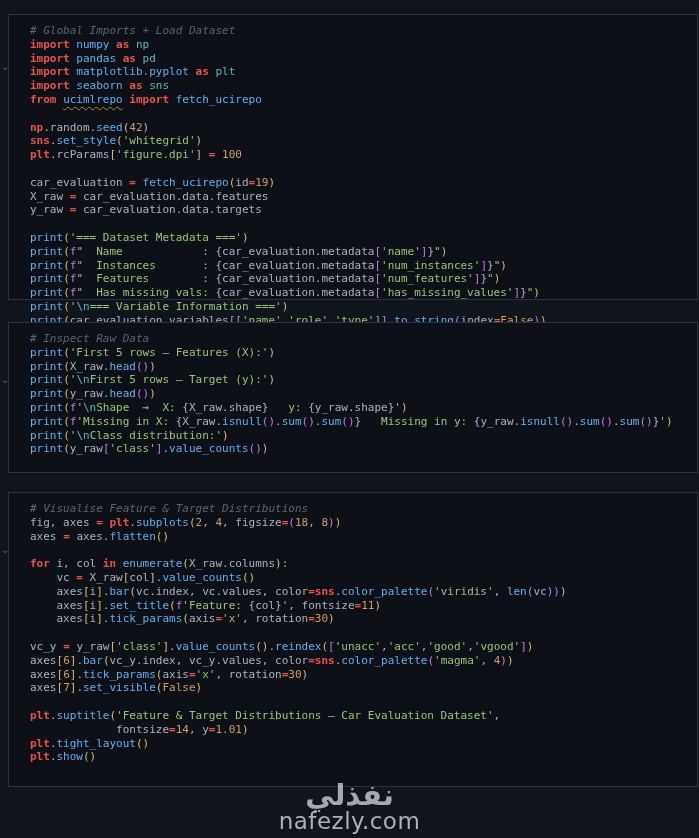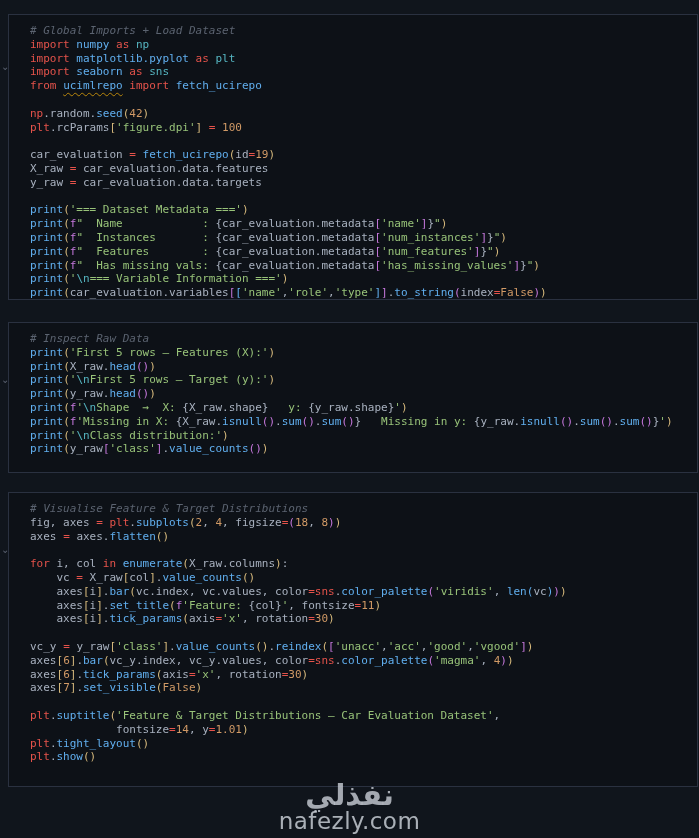--- a/index.html
+++ b/index.html
@@ -12,21 +12,21 @@
   .cell{
     position:relative;margin:0 1px 0 8px;box-sizing:border-box;
     background:#0d1117;border:1px solid #2a3140;
   }
   .code{
     padding:9px 4px 0 21px;
     font-size:11px;
   }
   .line{height:13.8px;line-height:13.8px;white-space:pre;font-size:11px;}
   .cm{color:#5b6370;font-style:italic;}
-  .kw{color:#e5534b;}
+  .kw{color:#e5534b;font-weight:bold;}
   .fn{color:#61afef;}
   .al{color:#56b6c2;}
   .st{color:#98c379;}
   .esc{color:#56b6c2;}
   .fp{color:#c678dd;}
   .num{color:#d19a66;}
   .tx{color:#a8b1bf;}
   .b1{color:#d7ba7d;}
   .b2{color:#c678dd;}
   .b3{color:#61afef;}
@@ -63,25 +63,27 @@
 <div class="page">
 
   <span class="chev" style="top:62px">⌄</span>
   <span class="chev" style="top:375px">⌄</span>
   <span class="chev" style="top:545px">⌄</span>
 
   <div class="cell" style="height:286px;margin-bottom:22px">
     <div class="code">
         <div class="line"><span class="cm"># Global Imports + Load Dataset</span></div>
         <div class="line"><span class="kw">import </span><span class="fn">numpy </span><span class="kw">as </span><span class="al">np</span></div>
+        <div class="line"><span class="kw">import </span><span class="fn">pandas </span><span class="kw">as </span><span class="al">pd</span></div>
         <div class="line"><span class="kw">import </span><span class="fn">matplotlib.pyplot </span><span class="kw">as </span><span class="al">plt</span></div>
         <div class="line"><span class="kw">import </span><span class="fn">seaborn </span><span class="kw">as </span><span class="al">sns</span></div>
         <div class="line"><span class="kw">from </span><span class="fn sq">ucimlrepo</span><span class="tx"> </span><span class="kw">import </span><span class="fn">fetch_ucirepo</span></div>
         <div class="line"></div>
         <div class="line"><span class="kw">np</span><span class="tx">.random.</span><span class="fn">seed</span><span class="b1">(</span><span class="num">42</span><span class="b1">)</span></div>
+        <div class="line"><span class="kw">sns</span><span class="tx">.</span><span class="fn">set_style</span><span class="b1">(</span><span class="st">'whitegrid'</span><span class="b1">)</span></div>
         <div class="line"><span class="kw">plt</span><span class="tx">.rcParams</span><span class="b1">[</span><span class="st">'figure.dpi'</span><span class="b1">]</span><span class="tx"> </span><span class="kw">=</span><span class="tx"> </span><span class="num">100</span></div>
         <div class="line"></div>
         <div class="line"><span class="tx">car_evaluation </span><span class="kw">= </span><span class="fn">fetch_ucirepo</span><span class="b1">(</span><span class="tx">id</span><span class="kw">=</span><span class="num">19</span><span class="b1">)</span></div>
         <div class="line"><span class="tx">X_raw </span><span class="kw">= </span><span class="tx">car_evaluation.data.features</span></div>
         <div class="line"><span class="tx">y_raw </span><span class="kw">= </span><span class="tx">car_evaluation.data.targets</span></div>
         <div class="line"></div>
         <div class="line"><span class="fn">print</span><span class="b1">(</span><span class="st">'=== Dataset Metadata ==='</span><span class="b1">)</span></div>
         <div class="line"><span class="fn">print</span><span class="b1">(</span><span class="fp">f</span><span class="st">"  Name            : </span><span class="tx">{car_evaluation.metadata</span><span class="b2">[</span><span class="st">'name'</span><span class="b2">]</span><span class="tx">}</span><span class="st">"</span><span class="b1">)</span></div>
         <div class="line"><span class="fn">print</span><span class="b1">(</span><span class="fp">f</span><span class="st">"  Instances       : </span><span class="tx">{car_evaluation.metadata</span><span class="b2">[</span><span class="st">'num_instances'</span><span class="b2">]</span><span class="tx">}</span><span class="st">"</span><span class="b1">)</span></div>
         <div class="line"><span class="fn">print</span><span class="b1">(</span><span class="fp">f</span><span class="st">"  Features        : </span><span class="tx">{car_evaluation.metadata</span><span class="b2">[</span><span class="st">'num_features'</span><span class="b2">]</span><span class="tx">}</span><span class="st">"</span><span class="b1">)</span></div>

